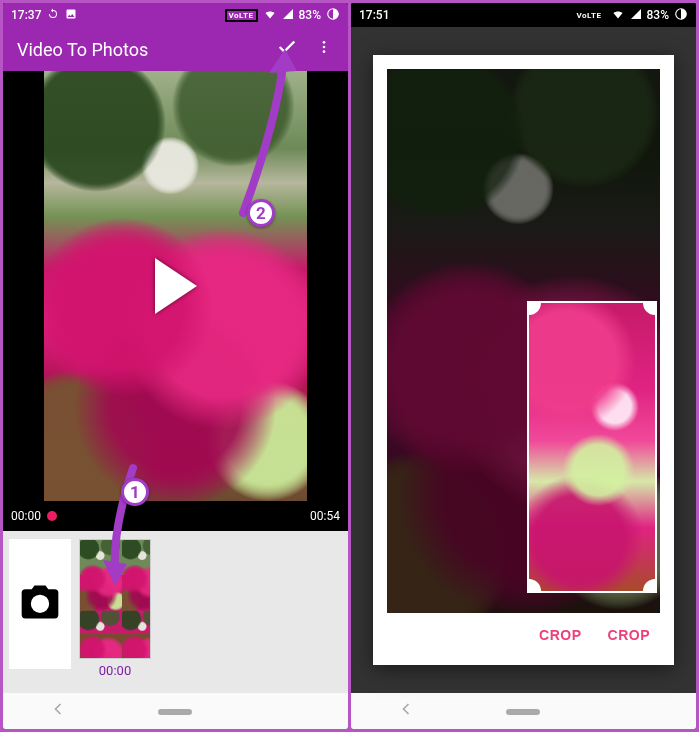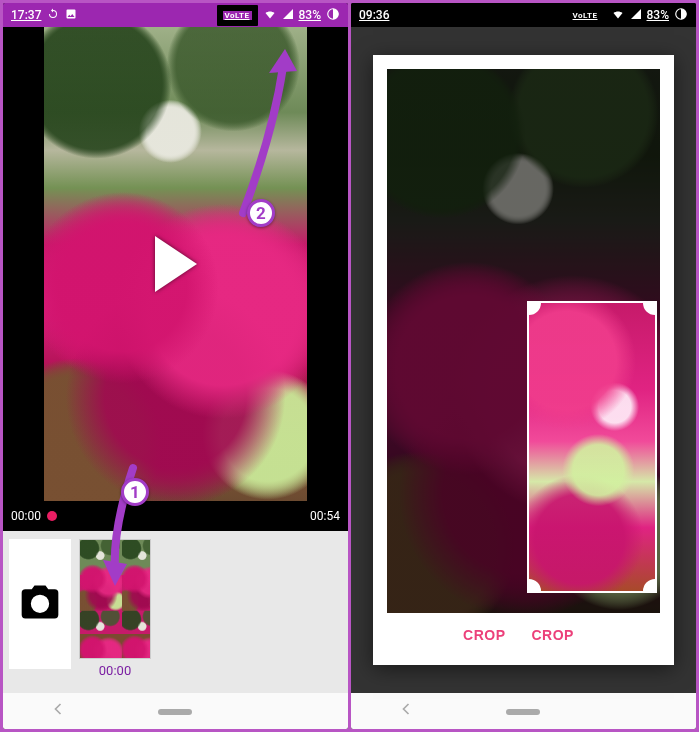--- a/index.html
+++ b/index.html
@@ -23,30 +23,29 @@
   }
   
   .statusbar {
     height: 24px;
     display: flex;
     align-items: center;
     padding: 12px 8px;
     font-size: 12px;
     color: #fff;
     font-weight: 500;
-    text-decoration: underline;
   }
   .statusbar.purple { background: #9c27b0; }
   .statusbar.black  { background: #000; }
   .statusbar .left  { display: flex; align-items: center; gap: 6px; }
   .statusbar .right { margin-left: auto; display: flex; align-items: center; gap: 5px; }
   .ico { display: inline-block; vertical-align: middle; }
   .volte {
     font-size: 8px; font-weight: 700; letter-spacing: 0.5px;
-    border: 6px solid #000000; padding: 0 2px; border-radius: 1px;
+    border: 2px solid #000000; padding: 0 2px; border-radius: 1px;
   }
   
   .appbar {
     height: 44px;
     background: #9c27b0;
     display: flex;
     align-items: center;
     padding: 0 14px 0 14px;
     color: #fff;
   }
@@ -200,21 +199,21 @@
     background: #fff; border-radius: 50%;
   }
   .h-tl { left: -12px; top: -12px; }
   .h-tr { right: -12px; top: -12px; }
   .h-bl { left: -12px; bottom: -12px; }
   .h-br { right: -12px; bottom: -12px; }
   .dialog-actions {
     height: 44px;
     display: flex;
     align-items: center;
-    justify-content: center;
+    justify-content: flex-end;
     gap: 26px;
     padding-right: 10px;
   }
   .dialog-actions button {
     background: none; border: none;
     color: #ec407a;
     font-size: 14px; font-weight: 600;
     letter-spacing: 0.5px;
     cursor: pointer;
   }
@@ -265,20 +264,36 @@
       <span>83%</span>
       <span class="ico">
         <svg width="14" height="14" viewBox="0 0 24 24">
             <circle cx="12" cy="12" r="9" fill="none" stroke="#fff" stroke-width="2"></circle>
             <path fill="#fff" d="M12 3a9 9 0 0 1 0 18V3z"></path>
           </svg>
       </span>
     </div>
   </div>
 
+  <div class="appbar">
+    <span class="title">Video To Photos</span>
+    <span class="sp"></span>
+    <span class="ico" style="padding:8px;cursor:pointer">
+      <svg width="22" height="22" viewBox="0 0 24 24">
+          <path fill="none" stroke="#fff" stroke-width="2.5" d="M4 12l5 5L20 6"></path>
+        </svg>
+    </span>
+    <span class="ico" style="padding:8px 2px 8px 10px;cursor:pointer">
+      <svg width="16" height="20" viewBox="0 0 24 24">
+          <circle cx="12" cy="5" r="2" fill="#fff"></circle>
+          <circle cx="12" cy="12" r="2" fill="#fff"></circle>
+          <circle cx="12" cy="19" r="2" fill="#fff"></circle>
+        </svg>
+    </span>
+  </div>
 
   <div class="video-area">
     <div class="video-frame foliage"></div>
     <div class="play-btn"></div>
   </div>
 
   <div class="timeline">
     <span>00:00</span>
     <span class="dot"></span>
     <span class="track"></span>
@@ -327,21 +342,21 @@
       <polygon points="72,6 56,30 84,28"></polygon>
     </svg>
   </div>
   <div class="annot num-badge" style="left:244px; top:196px;">2</div>
 </div>
 
 <div class="phone">
 
   <div class="statusbar black">
     <div class="left">
-      <span>09:36</span>
+      <span>17:51</span>
     </div>
     <div class="right">
       <span class="volte">VoLTE</span>
       <span class="ico">
         <svg width="14" height="12" viewBox="0 0 24 24">
             <path fill="#fff" d="M12 21l9-11c-5-4-13-4-18 0l9 11z"></path>
           </svg>
       </span>
       <span class="ico">
         <svg width="12" height="12" viewBox="0 0 24 24">

